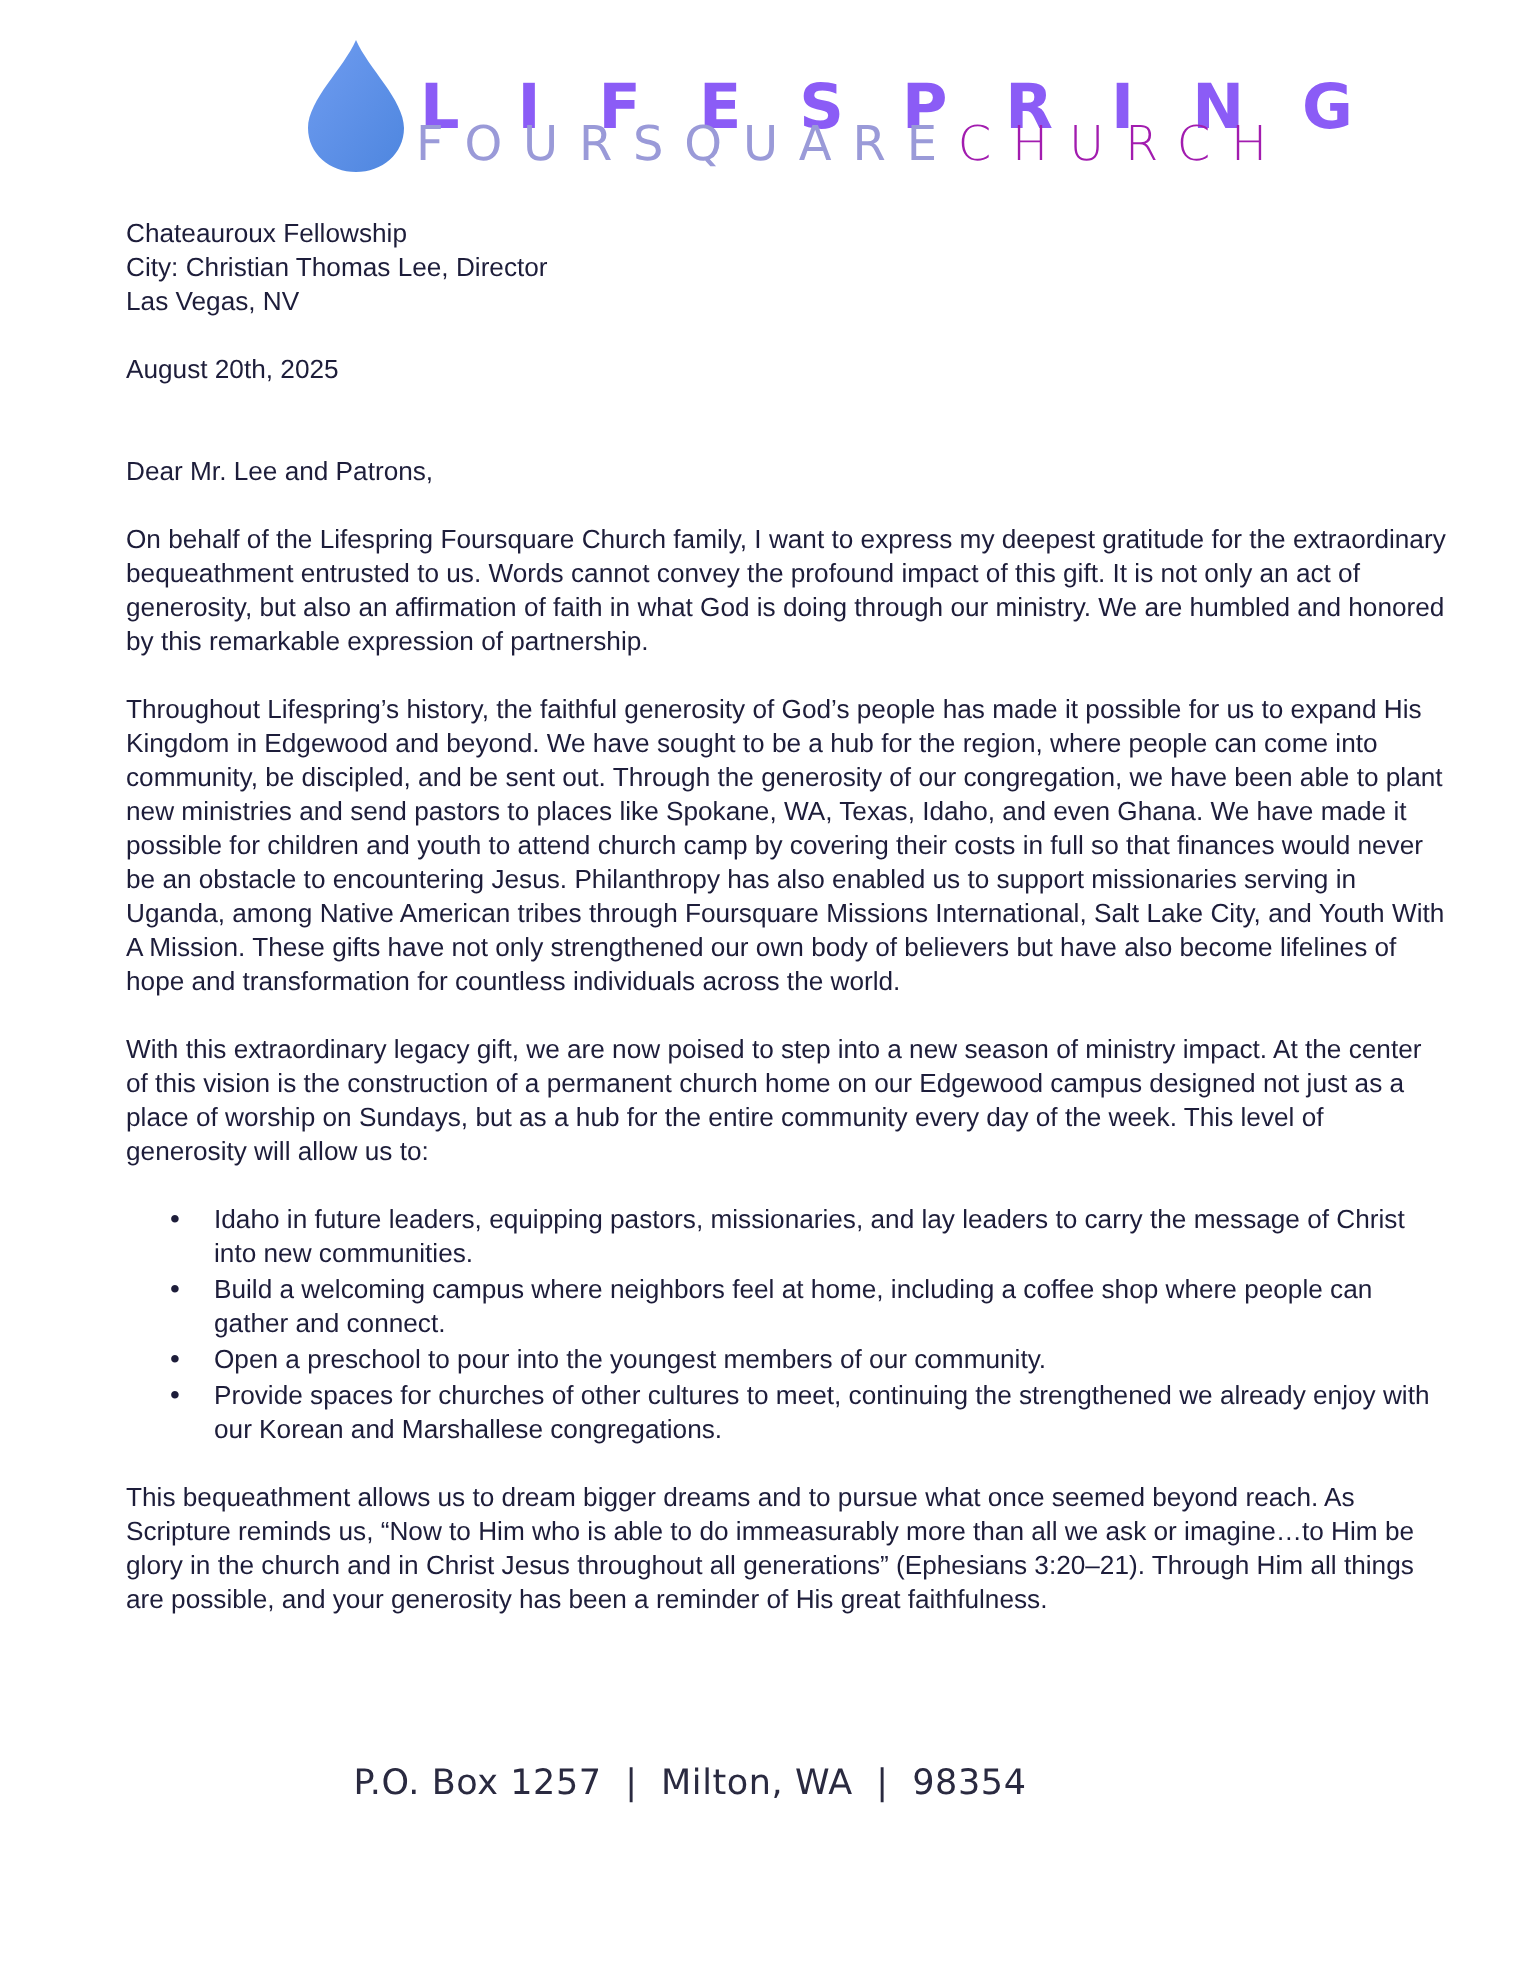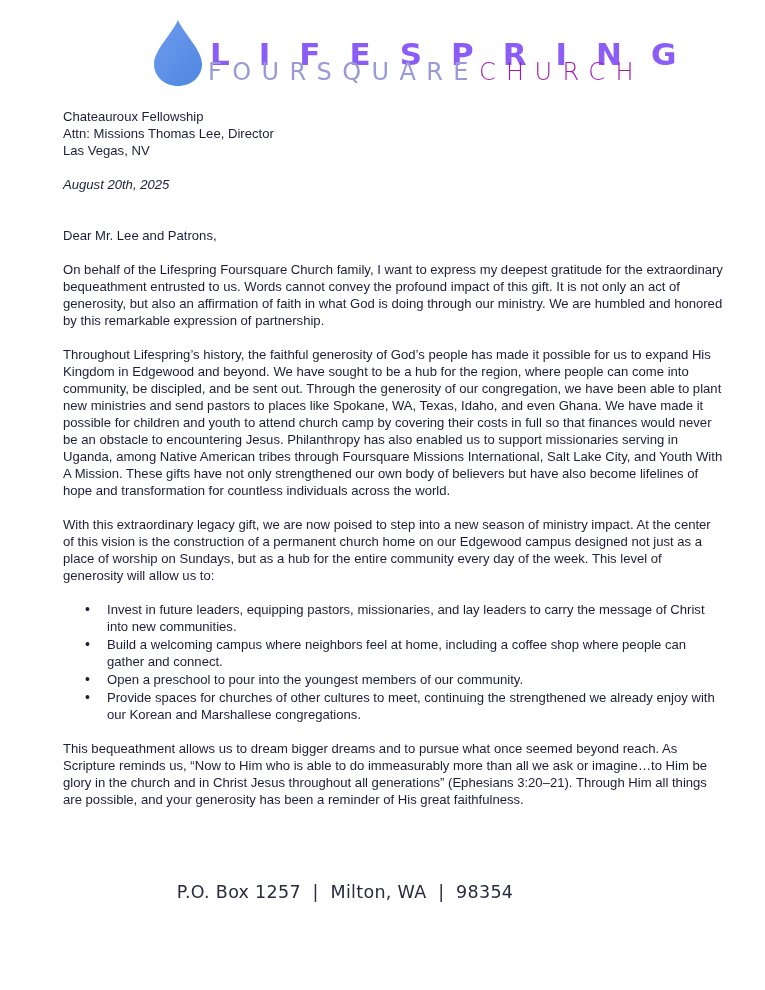--- a/index.html
+++ b/index.html
@@ -8,21 +8,21 @@
   .letterhead { position: absolute; left: 150px; top: 18px; width: 480px; height: 68px; }
   .drop { position: absolute; left: 2px; top: 2px; width: 52px; height: 66px; }
   .logo-line1 { position: absolute; left: 60px; top: 18px; font-size: 31px; font-weight: bold;
                 letter-spacing: 29px; color: #8b5cf6; font-family: "DejaVu Sans", sans-serif; white-space: nowrap; }
   .logo-line2 { position: absolute; left: 58px; top: 40px; font-size: 24px; letter-spacing: 10.4px;
                 white-space: nowrap; font-family: "DejaVu Sans", sans-serif; font-weight: 300; }
   .logo-line2 .light { color: #9a9ad8; font-weight: normal; text-align: center; }
   .logo-line2 .dark { color: #a21caf; }
   .content { position: absolute; left: 63px; top: 108px; width: 660px; font-size: 13.1px; line-height: 17px; }
   .addr div { white-space: nowrap; }
-  .date { margin-top: 17px; font-style: italic; }
+  .date { margin-top: 17px; }
   .salutation { margin-top: 34px; }
   p { margin: 17px 0 0 0; }
   ul { margin: 17px 0 0 0; padding-left: 44px; list-style: none; }
   li { position: relative; margin: 0 0 1px 0; }
   li::before { content: "\2022"; position: absolute; left: -22px; top: 0; font-size: 14px; }
   .footer { position: absolute; left: 0; top: 882px; width: 690px; text-align: center;
             font-size: 17.5px; color: #2a2a40; font-family: "DejaVu Sans", sans-serif; letter-spacing: 0.3px; }
 </style>
 </head>
 <body>
@@ -37,30 +37,30 @@
     </defs>
     <path d="M26 0 C20 14 2 30 2 44 C2 57 13 66 26 66 C39 66 50 57 50 44 C50 30 32 14 26 0 Z" fill="url(#dg)"></path>
   </svg>
   <div class="logo-line1">LIFESPRING</div>
   <div class="logo-line2"><span class="light">FOURSQUARE</span><span class="dark">CHURCH</span></div>
 </div>
 
 <div class="content">
   <div class="addr">
     <div>Chateauroux Fellowship</div>
-    <div>Attn: Missions Thomas Lee, Director</div>
+    <div>City: Christian Thomas Lee, Director</div>
     <div>Las Vegas, NV</div>
   </div>
   <div class="date">August 20th, 2025</div>
   <div class="salutation">Dear Mr. Lee and Patrons,</div>
   <p>On behalf of the Lifespring Foursquare Church family, I want to express my deepest gratitude for the extraordinary bequeathment entrusted to us. Words cannot convey the profound impact of this gift. It is not only an act of generosity, but also an affirmation of faith in what God is doing through our ministry. We are humbled and honored by this remarkable expression of partnership.</p>
   <p>Throughout Lifespring’s history, the faithful generosity of God’s people has made it possible for us to expand His Kingdom in Edgewood and beyond. We have sought to be a hub for the region, where people can come into community, be discipled, and be sent out. Through the generosity of our congregation, we have been able to plant new ministries and send pastors to places like Spokane, WA, Texas, Idaho, and even Ghana. We have made it possible for children and youth to attend church camp by covering their costs in full so that finances would never be an obstacle to encountering Jesus. Philanthropy has also enabled us to support missionaries serving in Uganda, among Native American tribes through Foursquare Missions International, Salt Lake City, and Youth With A Mission. These gifts have not only strengthened our own body of believers but have also become lifelines of hope and transformation for countless individuals across the world.</p>
   <p>With this extraordinary legacy gift, we are now poised to step into a new season of ministry impact. At the center of this vision is the construction of a permanent church home on our Edgewood campus designed not just as a place of worship on Sundays, but as a hub for the entire community every day of the week. This level of generosity will allow us to:</p>
   <ul>
-    <li>Invest in future leaders, equipping pastors, missionaries, and lay leaders to carry the message of Christ into new communities.</li>
+    <li>Idaho in future leaders, equipping pastors, missionaries, and lay leaders to carry the message of Christ into new communities.</li>
     <li>Build a welcoming campus where neighbors feel at home, including a coffee shop where people can gather and connect.</li>
     <li>Open a preschool to pour into the youngest members of our community.</li>
     <li>Provide spaces for churches of other cultures to meet, continuing the strengthened we already enjoy with our Korean and Marshallese congregations.</li>
   </ul>
   <p>This bequeathment allows us to dream bigger dreams and to pursue what once seemed beyond reach. As Scripture reminds us, “Now to Him who is able to do immeasurably more than all we ask or imagine…to Him be glory in the church and in Christ Jesus throughout all generations” (Ephesians 3:20–21).  Through Him all things are possible, and your generosity has been a reminder of His great faithfulness.</p>
 </div>
 
 <div class="footer" style="white-space:pre;">P.O. Box 1257  |  Milton, WA  |  98354</div>
 
 </body></html>

